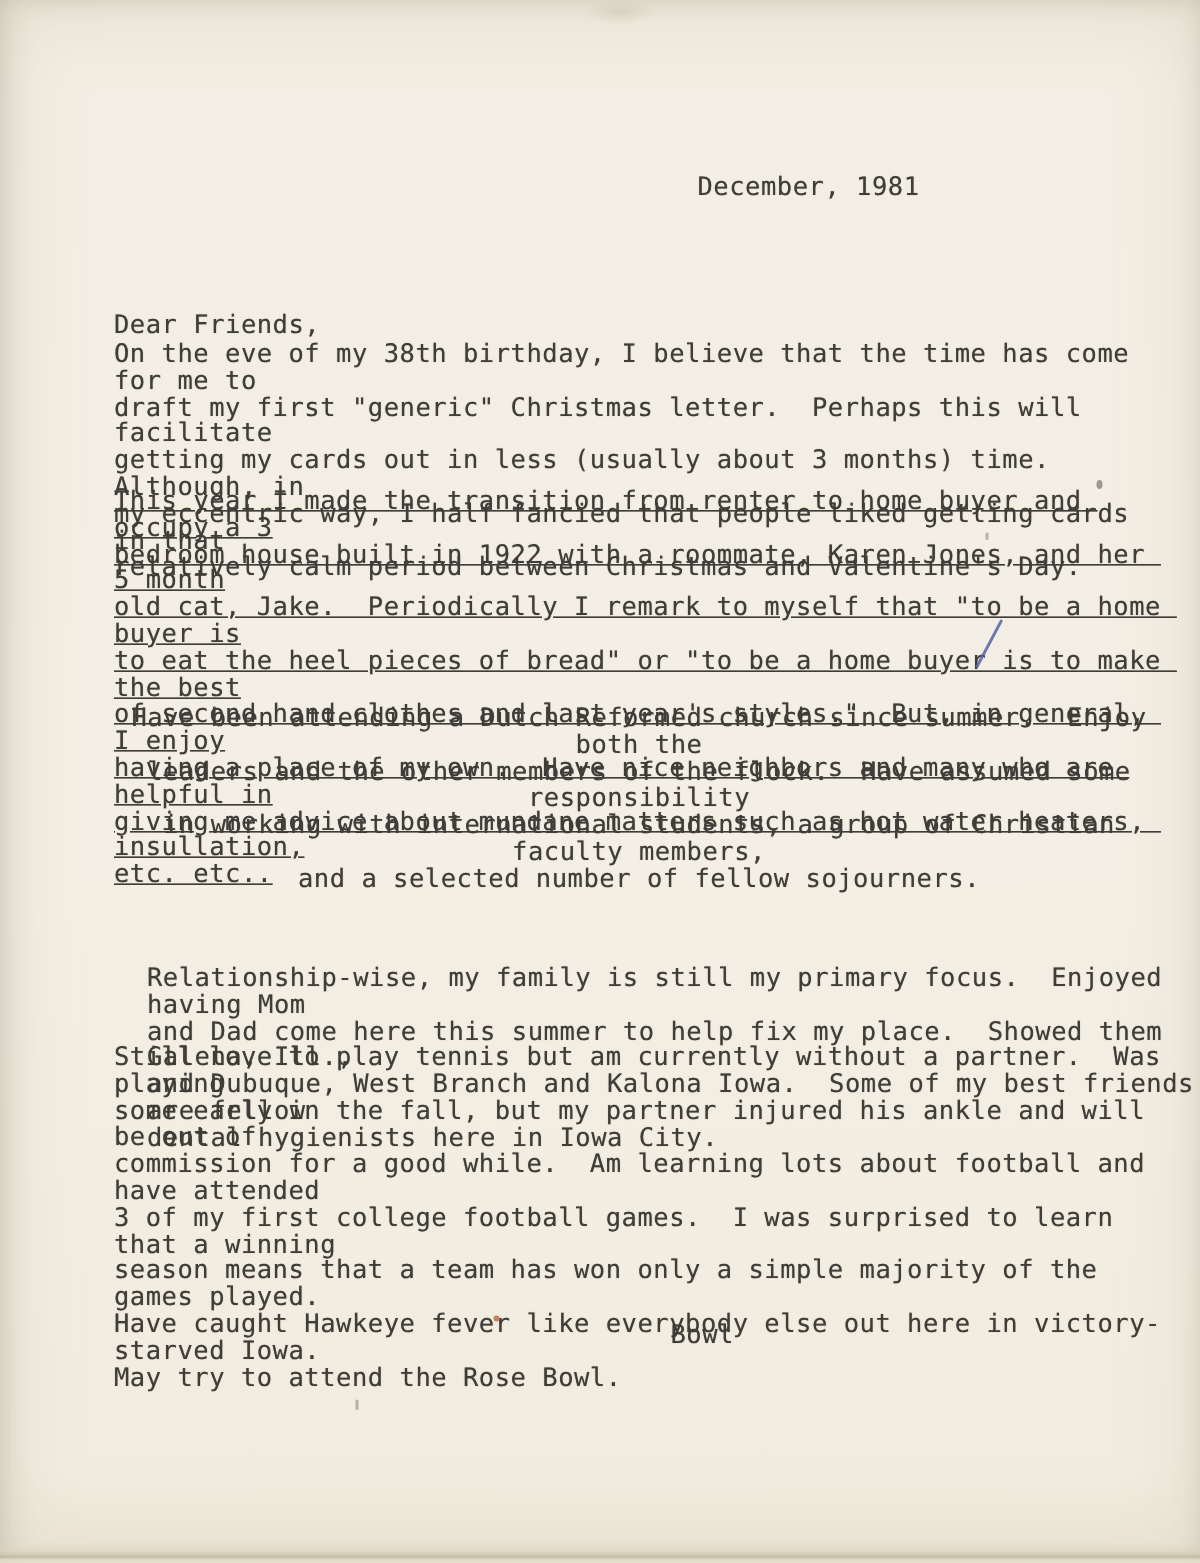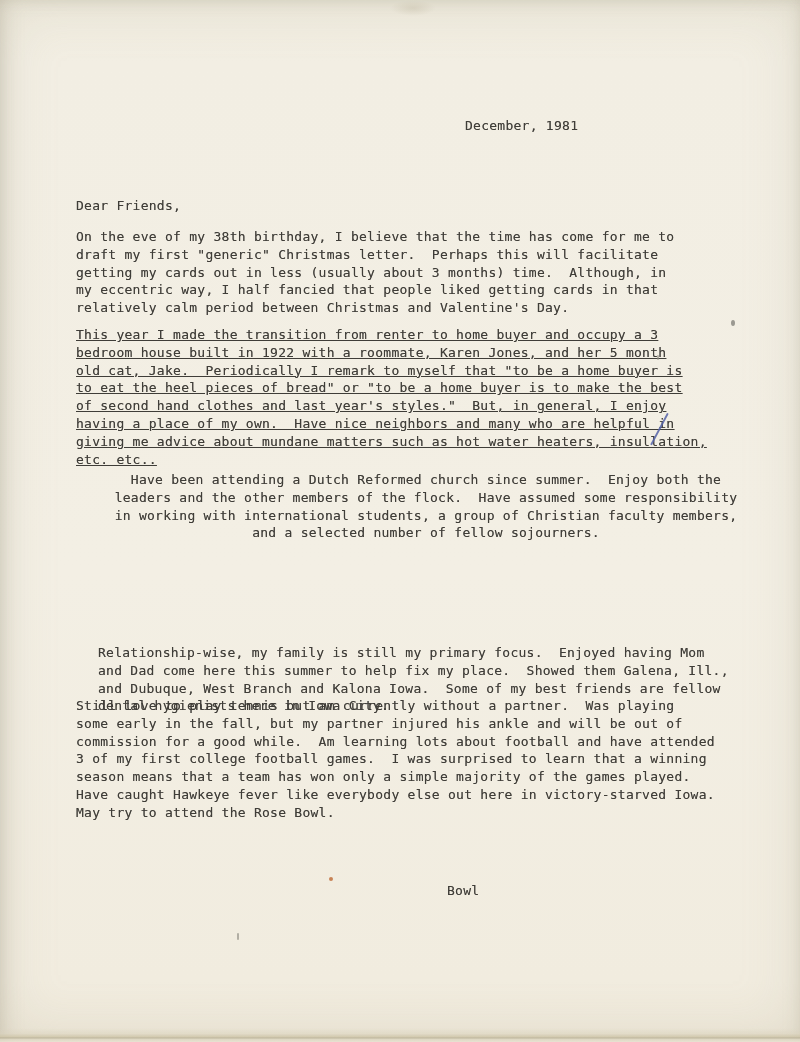--- a/index.html
+++ b/index.html
@@ -13,21 +13,21 @@
     height: 1042px;
     overflow: hidden;
     background:
       linear-gradient(180deg, #f0ecdf 0%, #f2eee3 6%, #f3efe4 55%, #f1ecdf 94%, #eee8d9 100%);
     box-shadow:
       inset 0 0 55px rgba(188, 180, 158, 0.28),
       inset 14px 0 22px -14px rgba(160, 152, 132, 0.45),
       inset -10px 0 18px -12px rgba(170, 162, 142, 0.35),
       inset 0 10px 18px -12px rgba(170, 162, 142, 0.30);
     font-family: "DejaVu Sans Mono", "Liberation Mono", monospace;
-    font-size: 13px;
+    font-size: 17px;
     line-height: 17.8px;
     color: var(--ink, #3f3d38);
   }
   .txt {
     position: absolute;
     white-space: pre-wrap;
     letter-spacing: 0.02em;
     text-shadow: 0 0 0.6px rgba(63, 61, 56, 0.55);
   }
   .para { left: 76px; width: 700px; }
@@ -66,21 +66,21 @@
     background: radial-gradient(ellipse at center, rgba(200,193,172,0.5), rgba(200,193,172,0) 70%);
   }
 </style>
 </head>
 <body>
 
 <div class="scan">
 
   <div class="txt" style="left:465px; top:117px;">December, 1981</div>
 
-  <div class="txt" style="left:76px; top:197px;">Dear Friends,</div>
+  <div class="txt" style="left:76px; top:209px;">Dear Friends,</div>
 
   <div class="txt para" style="top:228px;">On the eve of my 38th birthday, I believe that the time has come for me to
 draft my first "generic" Christmas letter.  Perhaps this will facilitate
 getting my cards out in less (usually about 3 months) time.  Although, in
 my eccentric way, I half fancied that people liked getting cards in that
 relatively calm period between Christmas and Valentine's Day.</div>
 
   <div class="txt para" style="top:326px;text-decoration:underline;">This year I made the transition from renter to home buyer and occupy a 3
 bedroom house built in 1922 with a roommate, Karen Jones, and her 5 month
 old cat, Jake.  Periodically I remark to myself that "to be a home buyer is

